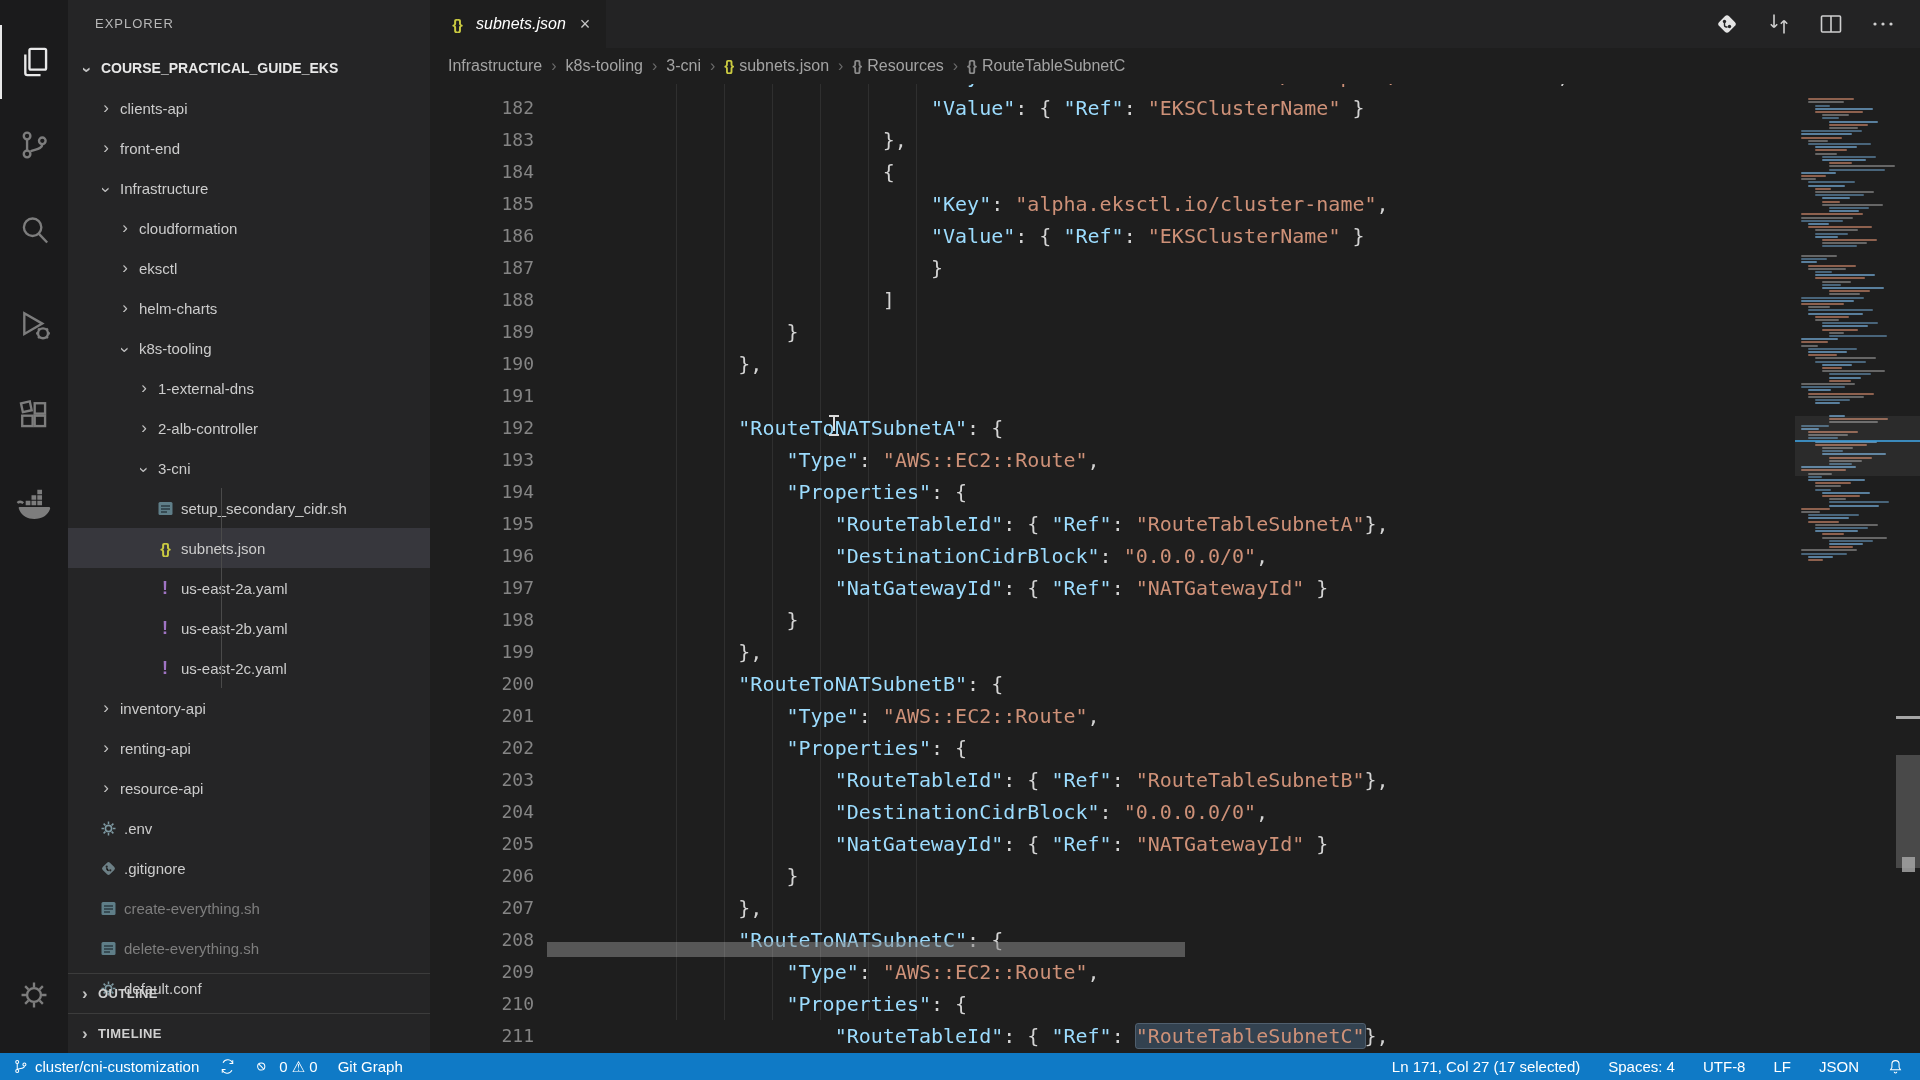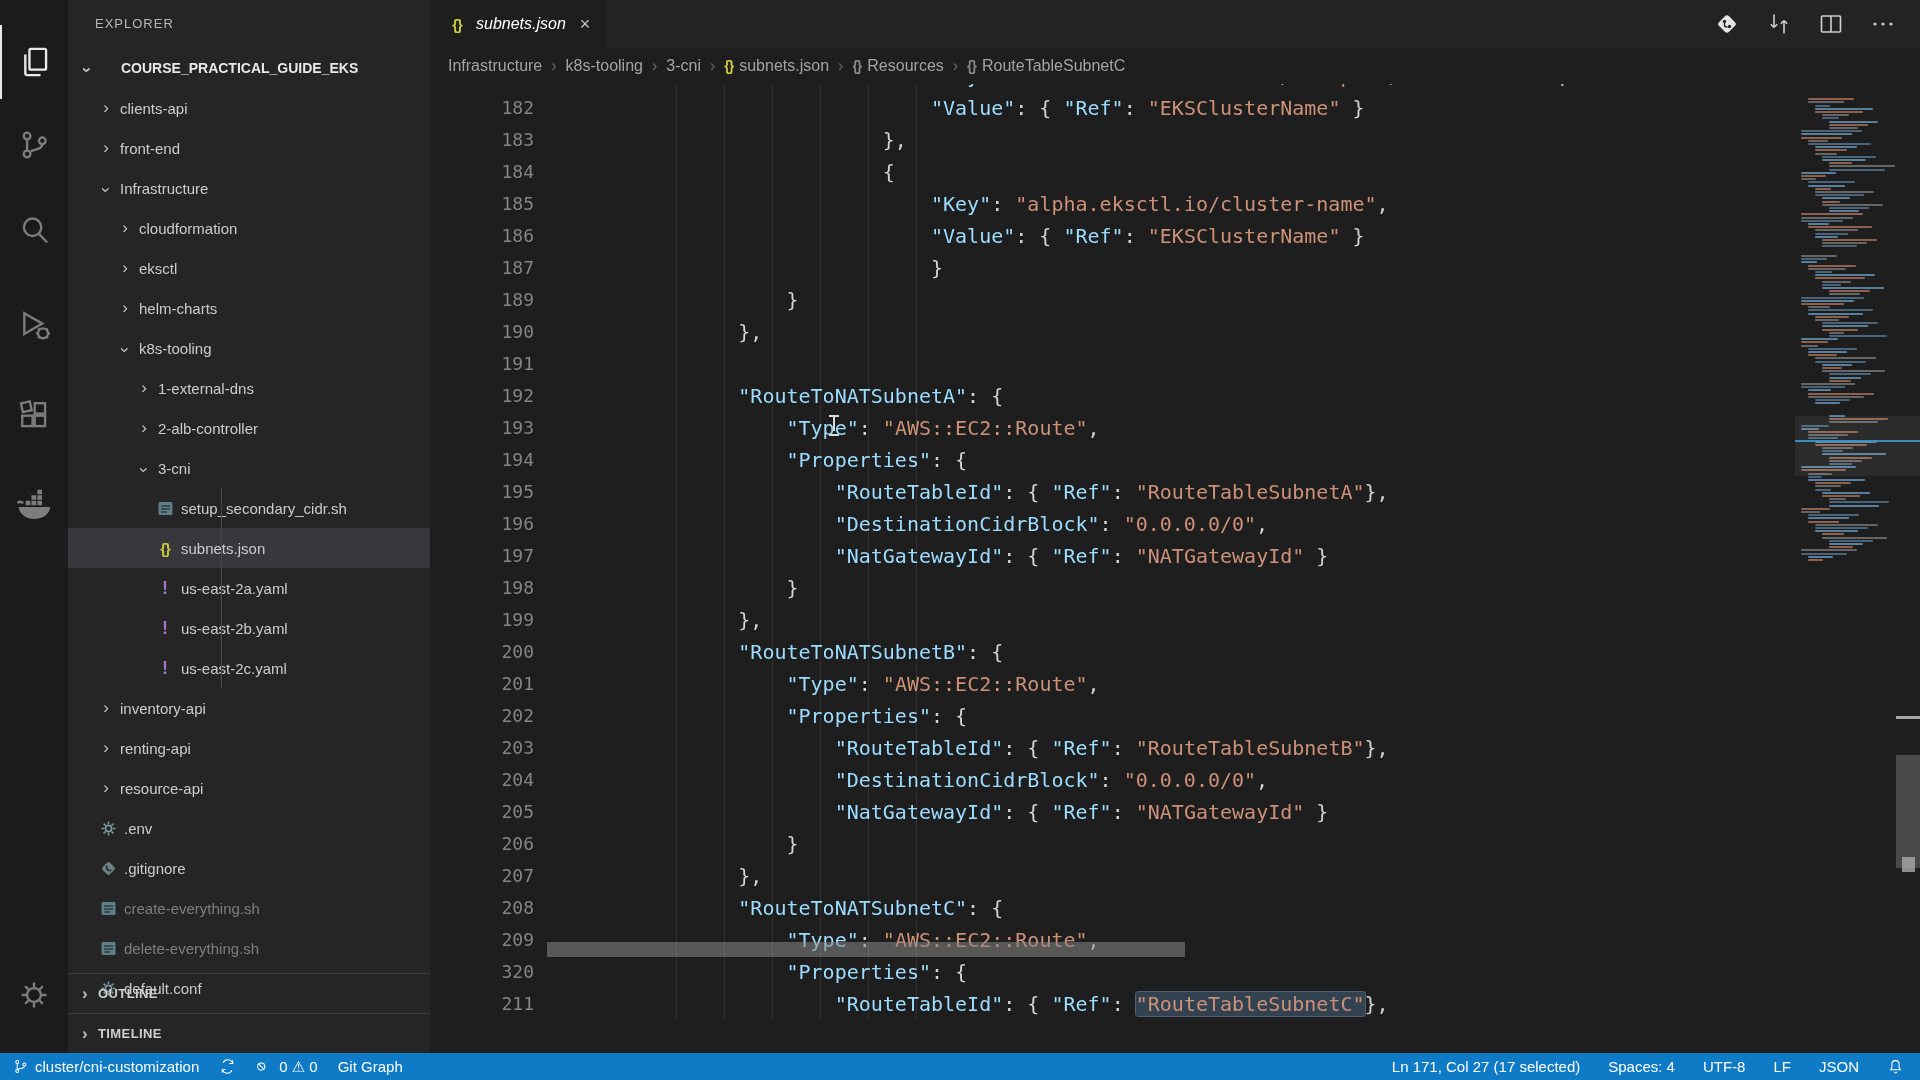--- a/index.html
+++ b/index.html
@@ -137,21 +137,21 @@
         <svg viewBox="0 0 26 26">
           <circle cx="13" cy="13" r="5"></circle>
           <path d="M13 4v3.2M13 18.8V22M22 13h-3.2M7.2 13H4M19.4 6.6l-2.3 2.3M8.9 17.1l-2.3 2.3M19.4 19.4l-2.3-2.3M8.9 8.9 6.6 6.6"></path>
         </svg>
       </div>
     </div>
 
   <div id="sidebar">
     <div id="sidebar-header">EXPLORER</div>
     <div id="tree">
-        <div class="trow root" style="padding-left: 10px; gap: 20px;">
+        <div class="trow root" style="padding-left: 10px;">
           <span class="chev open">›</span>
           <span class="tlabel">COURSE_PRACTICAL_GUIDE_EKS</span>
         </div>
         <div class="trow" style="padding-left: 29px;">
           <span class="chev">›</span>
           <span class="tlabel">clients-api</span>
         </div>
         <div class="trow" style="padding-left: 29px;">
           <span class="chev">›</span>
           <span class="tlabel">front-end</span>
@@ -352,20 +352,21 @@
 
     <div id="code">
       <div id="rows">
           <div class="crow"><span class="ln">181</span><span class="lc"><span>                        </span><span class="tk-k">"Key"</span><span class="tk-p">: </span><span class="tk-s">"eksctl.cluster.k8s.io/v1alpha1/cluster-name"</span><span class="tk-p">,</span></span></div>
           <div class="crow"><span class="ln">182</span><span class="lc"><span>                        </span><span class="tk-k">"Value"</span><span class="tk-p">: { </span><span class="tk-k">"Ref"</span><span class="tk-p">: </span><span class="tk-s">"EKSClusterName"</span><span class="tk-p"> }</span></span></div>
           <div class="crow"><span class="ln">183</span><span class="lc"><span>                    </span><span class="tk-p">},</span></span></div>
           <div class="crow"><span class="ln">184</span><span class="lc"><span>                    </span><span class="tk-p">{</span></span></div>
           <div class="crow"><span class="ln">185</span><span class="lc"><span>                        </span><span class="tk-k">"Key"</span><span class="tk-p">: </span><span class="tk-s">"alpha.eksctl.io/cluster-name"</span><span class="tk-p">,</span></span></div>
           <div class="crow"><span class="ln">186</span><span class="lc"><span>                        </span><span class="tk-k">"Value"</span><span class="tk-p">: { </span><span class="tk-k">"Ref"</span><span class="tk-p">: </span><span class="tk-s">"EKSClusterName"</span><span class="tk-p"> }</span></span></div>
           <div class="crow"><span class="ln">187</span><span class="lc"><span>                        </span><span class="tk-p">}</span></span></div>
+          <div class="crow"><span class="ln">188</span><span class="lc"><span>                    </span><span class="tk-p">]</span></span></div>
           <div class="crow"><span class="ln">189</span><span class="lc"><span>            </span><span class="tk-p">}</span></span></div>
           <div class="crow"><span class="ln">190</span><span class="lc"><span>        </span><span class="tk-p">},</span></span></div>
           <div class="crow"><span class="ln">191</span><span class="lc"><span></span></span></div>
           <div class="crow"><span class="ln">192</span><span class="lc"><span>        </span><span class="tk-k">"RouteToNATSubnetA"</span><span class="tk-p">: {</span></span></div>
           <div class="crow"><span class="ln">193</span><span class="lc"><span>            </span><span class="tk-k">"Type"</span><span class="tk-p">: </span><span class="tk-s">"AWS::EC2::Route"</span><span class="tk-p">,</span></span></div>
           <div class="crow"><span class="ln">194</span><span class="lc"><span>            </span><span class="tk-k">"Properties"</span><span class="tk-p">: {</span></span></div>
           <div class="crow"><span class="ln">195</span><span class="lc"><span>                </span><span class="tk-k">"RouteTableId"</span><span class="tk-p">: { </span><span class="tk-k">"Ref"</span><span class="tk-p">: </span><span class="tk-s">"RouteTableSubnetA"</span><span class="tk-p">},</span></span></div>
           <div class="crow"><span class="ln">196</span><span class="lc"><span>                </span><span class="tk-k">"DestinationCidrBlock"</span><span class="tk-p">: </span><span class="tk-s">"0.0.0.0/0"</span><span class="tk-p">,</span></span></div>
           <div class="crow"><span class="ln">197</span><span class="lc"><span>                </span><span class="tk-k">"NatGatewayId"</span><span class="tk-p">: { </span><span class="tk-k">"Ref"</span><span class="tk-p">: </span><span class="tk-s">"NATGatewayId"</span><span class="tk-p"> }</span></span></div>
           <div class="crow"><span class="ln">198</span><span class="lc"><span>            </span><span class="tk-p">}</span></span></div>
@@ -373,21 +374,21 @@
           <div class="crow"><span class="ln">200</span><span class="lc"><span>        </span><span class="tk-k">"RouteToNATSubnetB"</span><span class="tk-p">: {</span></span></div>
           <div class="crow"><span class="ln">201</span><span class="lc"><span>            </span><span class="tk-k">"Type"</span><span class="tk-p">: </span><span class="tk-s">"AWS::EC2::Route"</span><span class="tk-p">,</span></span></div>
           <div class="crow"><span class="ln">202</span><span class="lc"><span>            </span><span class="tk-k">"Properties"</span><span class="tk-p">: {</span></span></div>
           <div class="crow"><span class="ln">203</span><span class="lc"><span>                </span><span class="tk-k">"RouteTableId"</span><span class="tk-p">: { </span><span class="tk-k">"Ref"</span><span class="tk-p">: </span><span class="tk-s">"RouteTableSubnetB"</span><span class="tk-p">},</span></span></div>
           <div class="crow"><span class="ln">204</span><span class="lc"><span>                </span><span class="tk-k">"DestinationCidrBlock"</span><span class="tk-p">: </span><span class="tk-s">"0.0.0.0/0"</span><span class="tk-p">,</span></span></div>
           <div class="crow"><span class="ln">205</span><span class="lc"><span>                </span><span class="tk-k">"NatGatewayId"</span><span class="tk-p">: { </span><span class="tk-k">"Ref"</span><span class="tk-p">: </span><span class="tk-s">"NATGatewayId"</span><span class="tk-p"> }</span></span></div>
           <div class="crow"><span class="ln">206</span><span class="lc"><span>            </span><span class="tk-p">}</span></span></div>
           <div class="crow"><span class="ln">207</span><span class="lc"><span>        </span><span class="tk-p">},</span></span></div>
           <div class="crow"><span class="ln">208</span><span class="lc"><span>        </span><span class="tk-k">"RouteToNATSubnetC"</span><span class="tk-p">: {</span></span></div>
           <div class="crow"><span class="ln">209</span><span class="lc"><span>            </span><span class="tk-k">"Type"</span><span class="tk-p">: </span><span class="tk-s">"AWS::EC2::Route"</span><span class="tk-p">,</span></span></div>
-          <div class="crow"><span class="ln">320</span><span class="lc"><span>            </span><span class="tk-k">"Properties"</span><span class="tk-p">: {</span></span></div>
+          <div class="crow"><span class="ln">210</span><span class="lc"><span>            </span><span class="tk-k">"Properties"</span><span class="tk-p">: {</span></span></div>
           <div class="crow"><span class="ln">211</span><span class="lc"><span>                </span><span class="tk-k">"RouteTableId"</span><span class="tk-p">: { </span><span class="tk-k">"Ref"</span><span class="tk-p">: </span><span class="tk-hl">"RouteTableSubnetC"</span><span class="tk-p">},</span></span></div>
         </div>
     </div>
 
     <div class="iguide" style="left:246px"></div>
     <div class="iguide" style="left:294px"></div>
     <div class="iguide" style="left:342px"></div>
     <div class="iguide" style="left:390px"></div>
     <div class="iguide" style="left:438px"></div>
     <div class="iguide" style="left:486px"></div>

